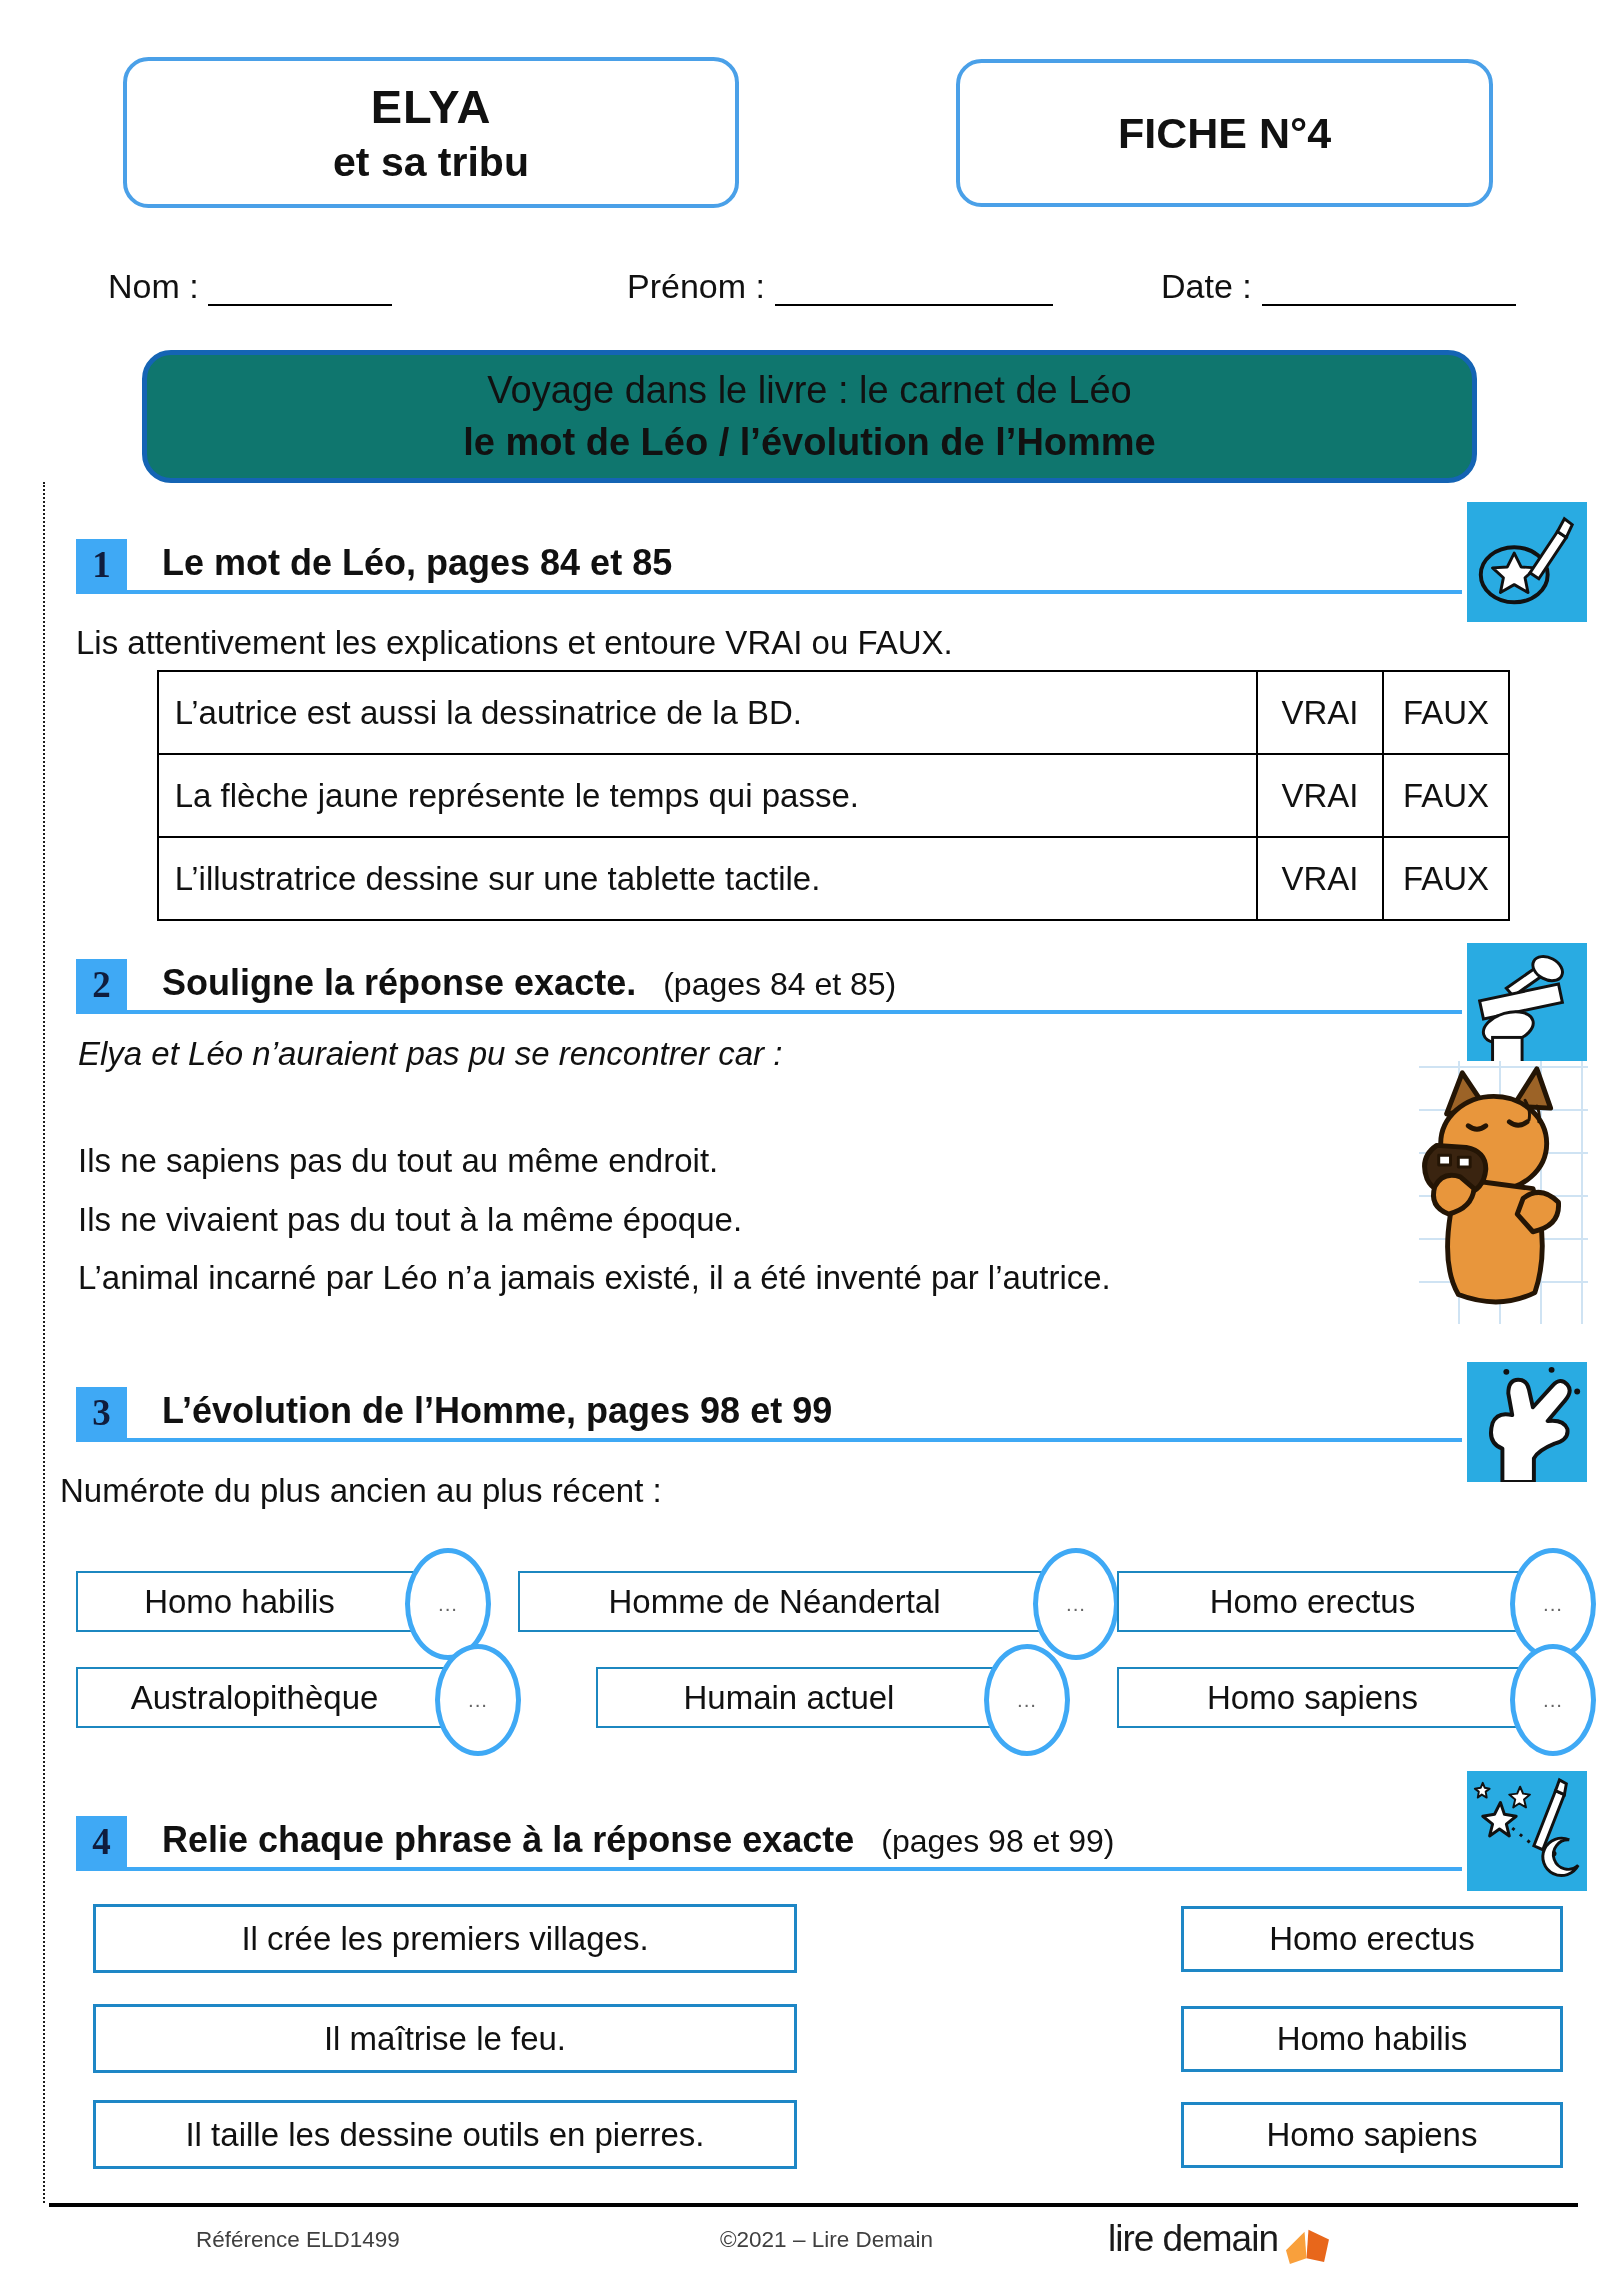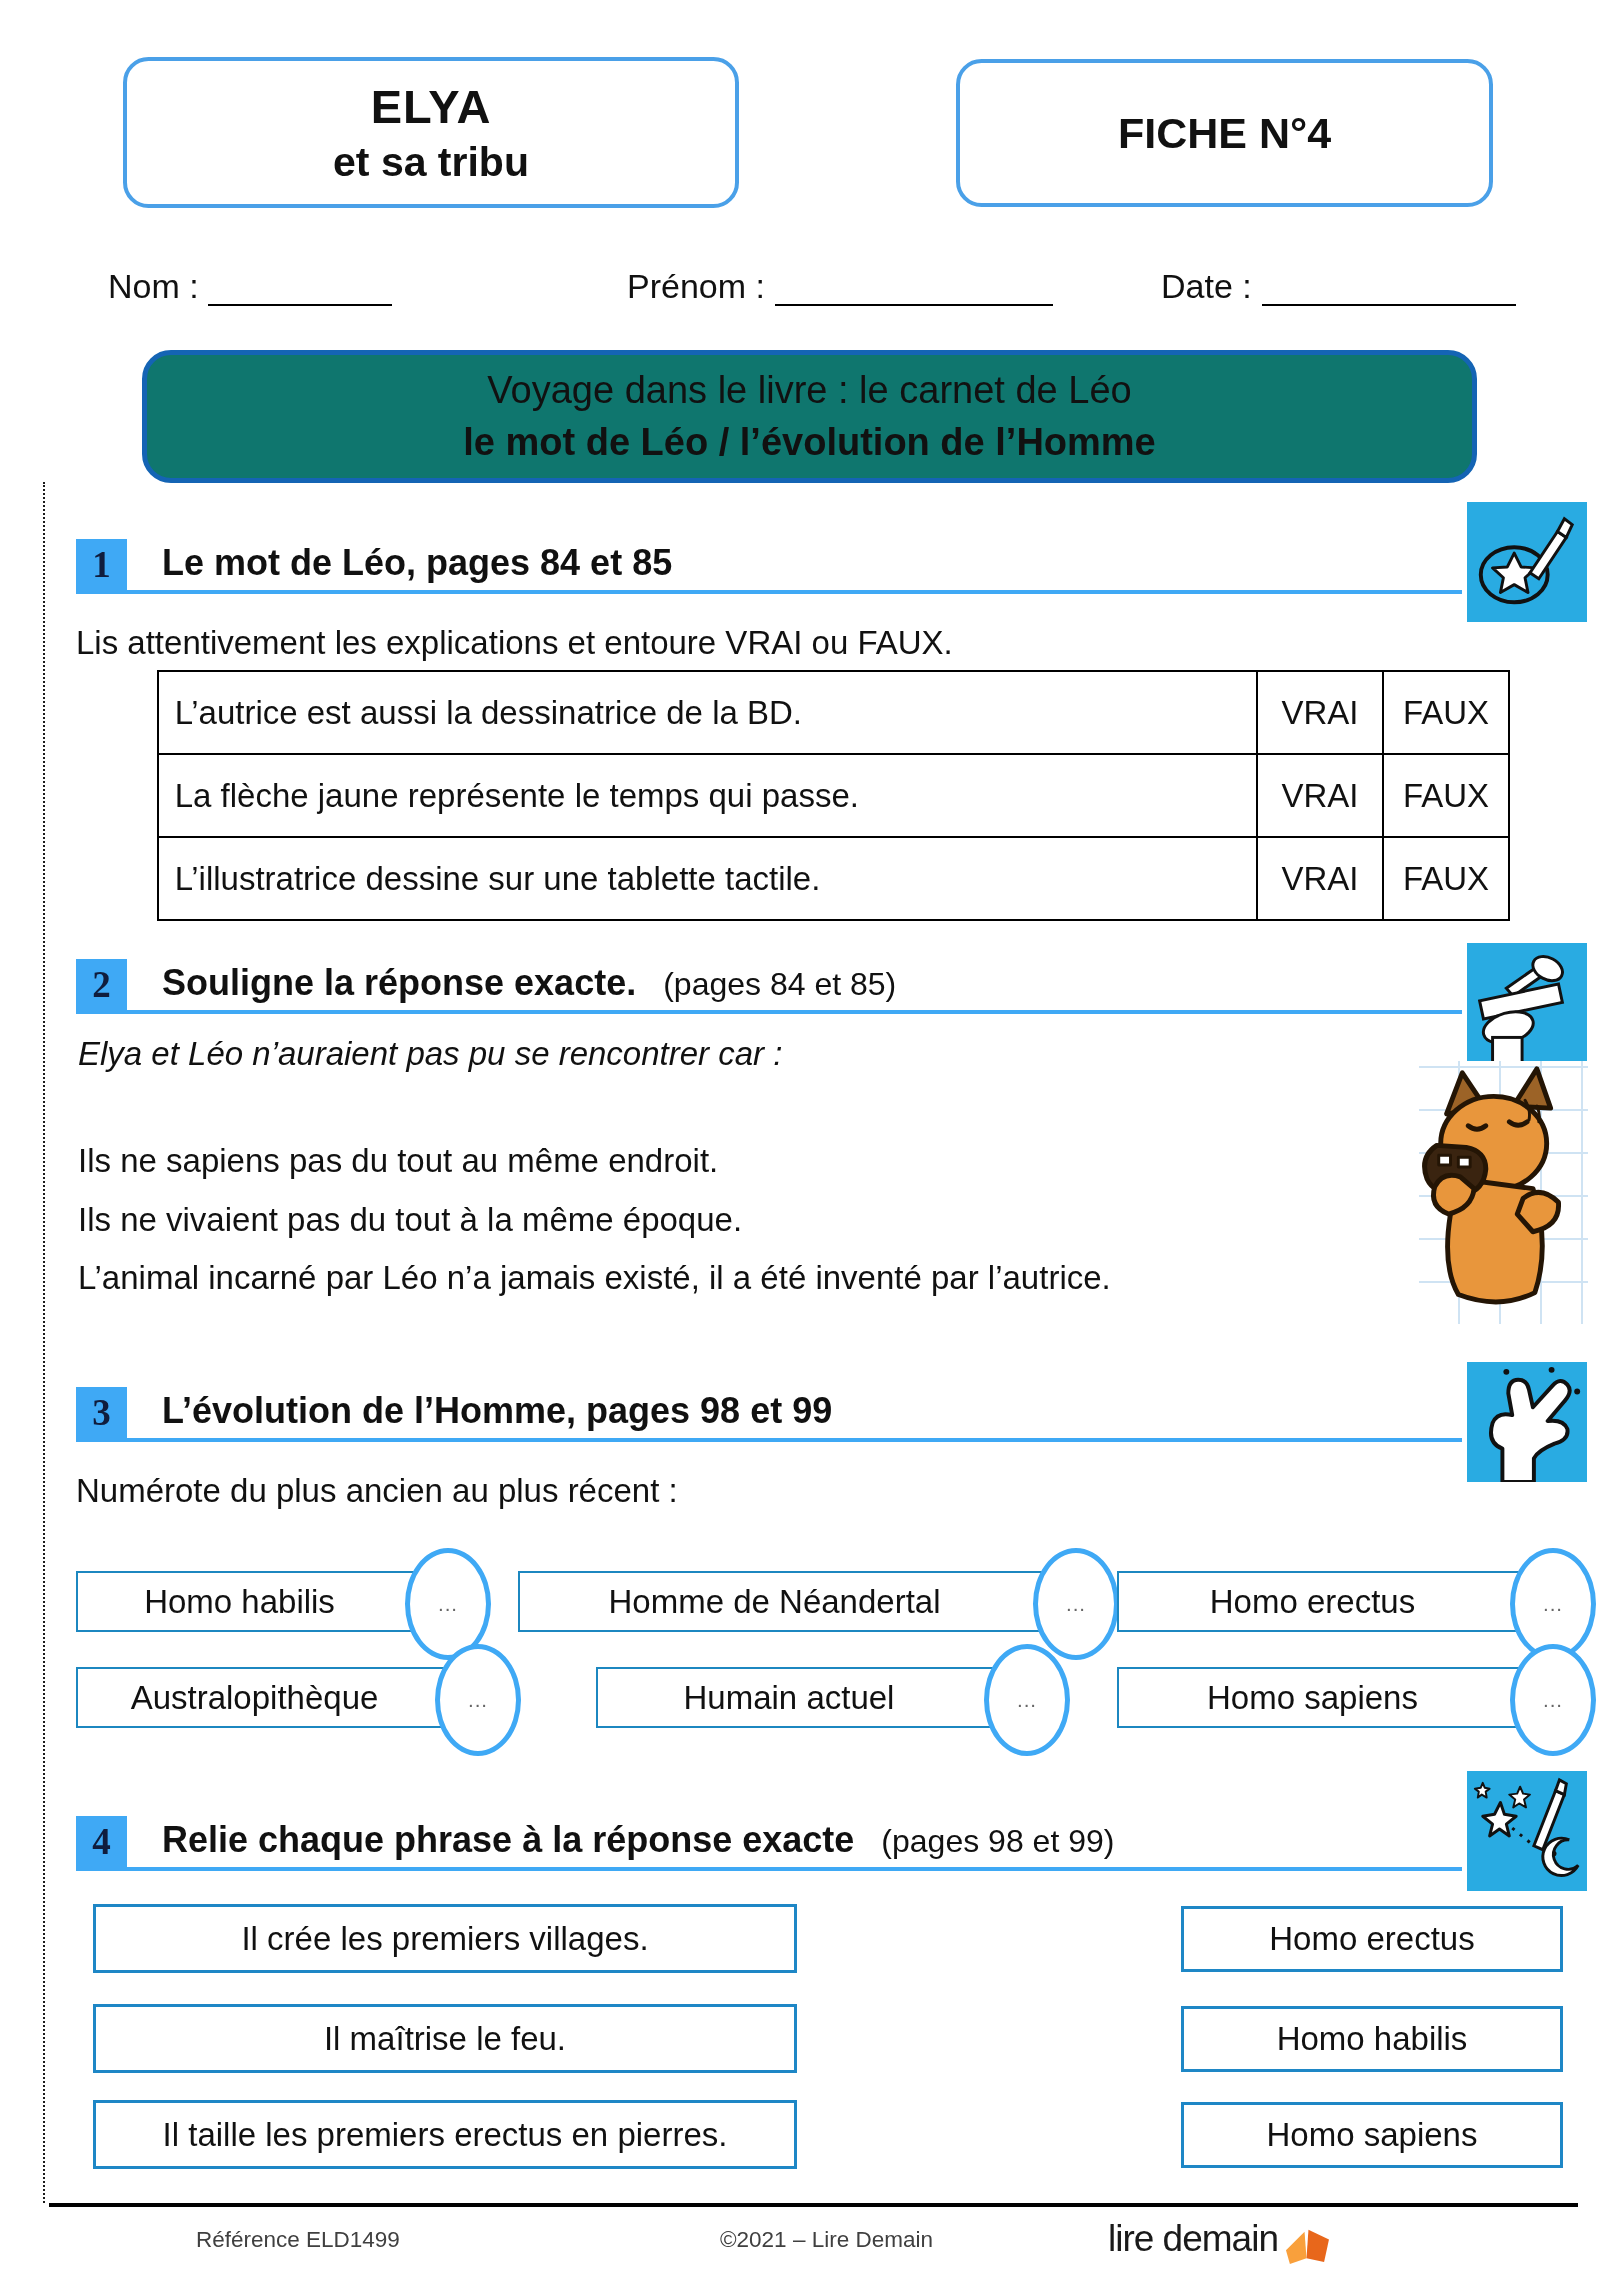--- a/index.html
+++ b/index.html
@@ -178,21 +178,21 @@
     <div class="badge">3</div>
     <div class="sec-title">L’évolution de l’Homme, pages 98 et 99</div>
   </div>
   <svg class="abs icon-tile" style="left:1467px;top:1362px;" viewBox="0 0 122 122">
     <rect width="122" height="122" fill="#29ABE2"></rect>
     <path d="M36,122 L36,88 Q20,82 26,62 Q31,50 46,54 L42,32 Q42,18 52,18 Q61,18 63,28 L67,46 L87,24 Q95,15 102,23 Q108,30 99,40 L82,60 Q98,58 102,68 Q104,79 89,83 Q72,90 68,98 L68,122 Z" fill="#fff" stroke="#111" stroke-width="4" stroke-linejoin="round"></path>
     <circle cx="40" cy="10" r="3" fill="#111"></circle>
     <circle cx="86" cy="8" r="3" fill="#111"></circle>
     <circle cx="112" cy="30" r="3" fill="#111"></circle>
   </svg>
-  <div class="abs body-text" style="left:76px;top:1472px;">Numérote du plus ancien au plus récent :</div>
+  <div class="abs body-text" style="left:60px;top:1472px;">Numérote du plus ancien au plus récent :</div>
 
   <div class="homo-box" style="left:76px;top:1571px;width:382px;">
     <span>Homo habilis</span>
     <div class="oval">
       <span>...</span>
     </div>
   </div>
   <div class="homo-box" style="left:518px;top:1571px;width:568px;">
     <span>Homme de Néandertal</span>
     <div class="oval">
@@ -243,21 +243,21 @@
     <path d="M104,70 a15,15 0 1 0 9,26 a19,19 0 1 1 -9,-26" fill="#fff" stroke="#111" stroke-width="3"></path>
   </svg>
 
   <div class="link-box" style="left:93px;top:1904px;width:704px;height:69px;">
     <span>Il crée les premiers villages.</span>
   </div>
   <div class="link-box" style="left:93px;top:2004px;width:704px;height:69px;">
     <span>Il maîtrise le feu.</span>
   </div>
   <div class="link-box" style="left:93px;top:2100px;width:704px;height:69px;">
-    <span>Il taille les premiers erectus en pierres.</span>
+    <span>Il taille les dessine outils en pierres.</span>
   </div>
   <div class="link-box" style="left:1181px;top:1906px;width:382px;height:66px;">
     <span>Homo erectus</span>
   </div>
   <div class="link-box" style="left:1181px;top:2006px;width:382px;height:66px;">
     <span>Homo habilis</span>
   </div>
   <div class="link-box" style="left:1181px;top:2102px;width:382px;height:66px;">
     <span>Homo sapiens</span>
   </div>

